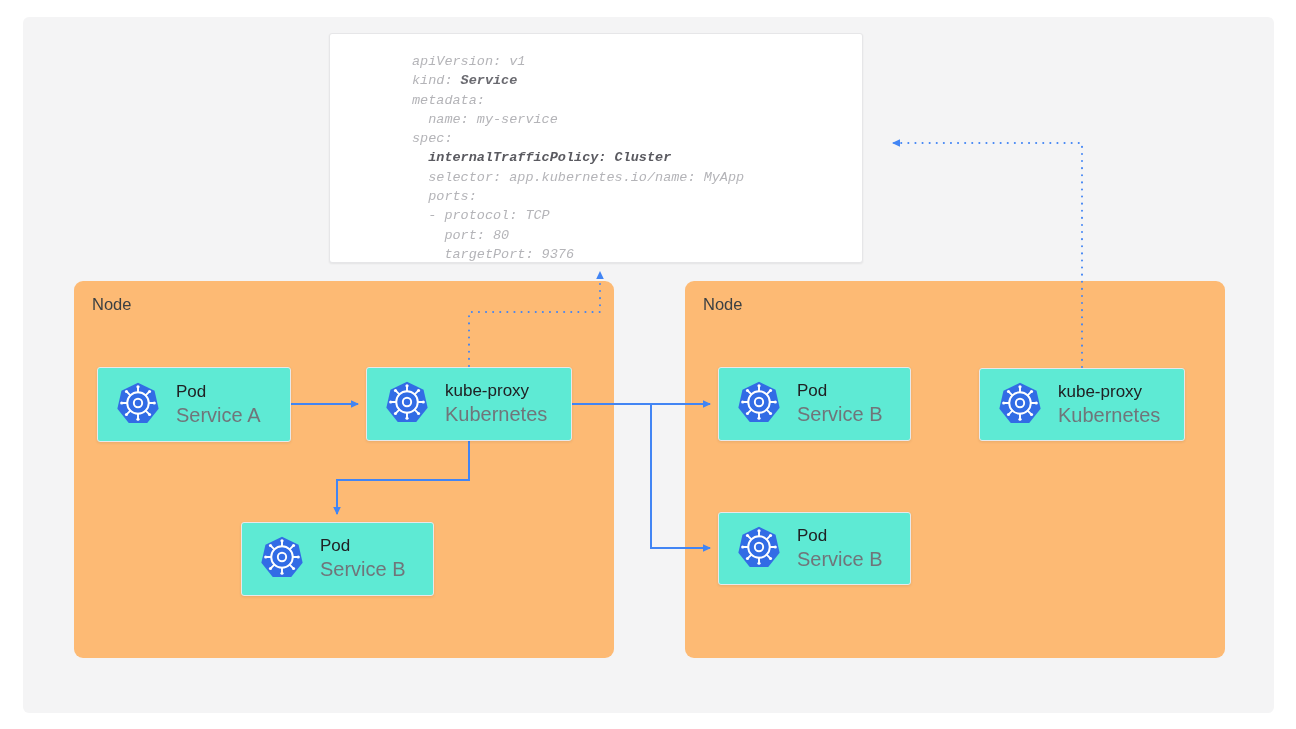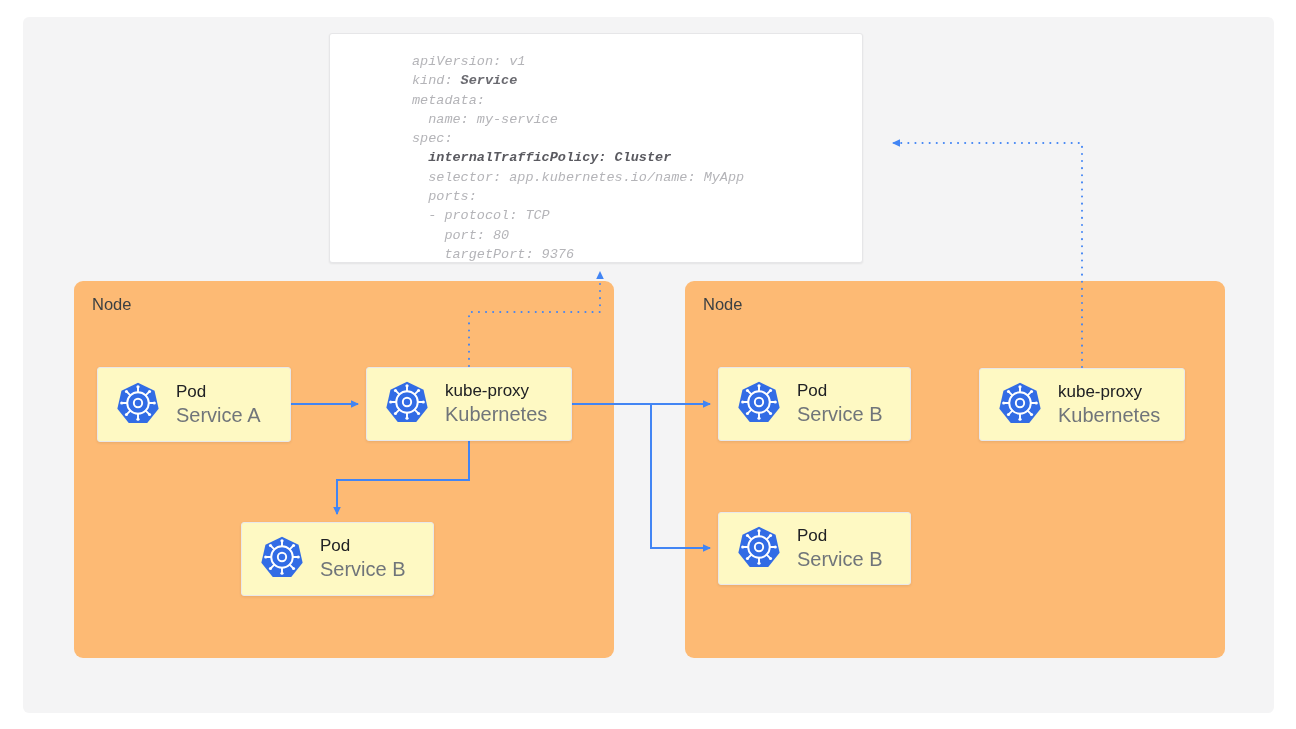--- a/index.html
+++ b/index.html
@@ -20,21 +20,21 @@
   #yaml-code .b{font-weight:bold;color:#6a6a70;text-align:center;}
   #yaml-code .hl{font-weight:bold;color:#5a5a60;}
 
   
   .node-panel{position:absolute;background:#fdba74;border-radius:9px;margin-left:6px;}
   #node-left{left:68px;top:281px;width:540px;height:377px;}
   #node-right{left:679px;top:281px;width:540px;height:377px;}
   .node-label{position:absolute;left:18px;top:14px;font-size:16.5px;color:#3c4043;}
 
   
-  .ebox{position:absolute;background:#fef9c3;border:1px solid #e8e8ea;border-radius:3px;
+  .ebox{position:absolute;background:#5eead4;border:1px solid #e8e8ea;border-radius:3px;
         box-shadow:0 1px 3px rgba(0,0,0,.09);box-sizing:border-box;
         display:flex;align-items:center;}
   .ebox .k8s{flex:0 0 auto;margin-left:18px;margin-right:16px;}
   .ebox .txt{display:flex;flex-direction:column;justify-content:center;line-height:1.22;}
   .ebox .t1{font-size:17px;color:#202124;}
   .ebox .t2{font-size:20px;color:#70757a;}
 
   #box-pod-a       {left:97px; top:367px; width:194px;height:75px;}
   #box-kube-left   {left:366px;top:367px; width:206px;height:74px;}
   #box-pod-b-local {left:241px;top:522px; width:193px;height:74px;}

